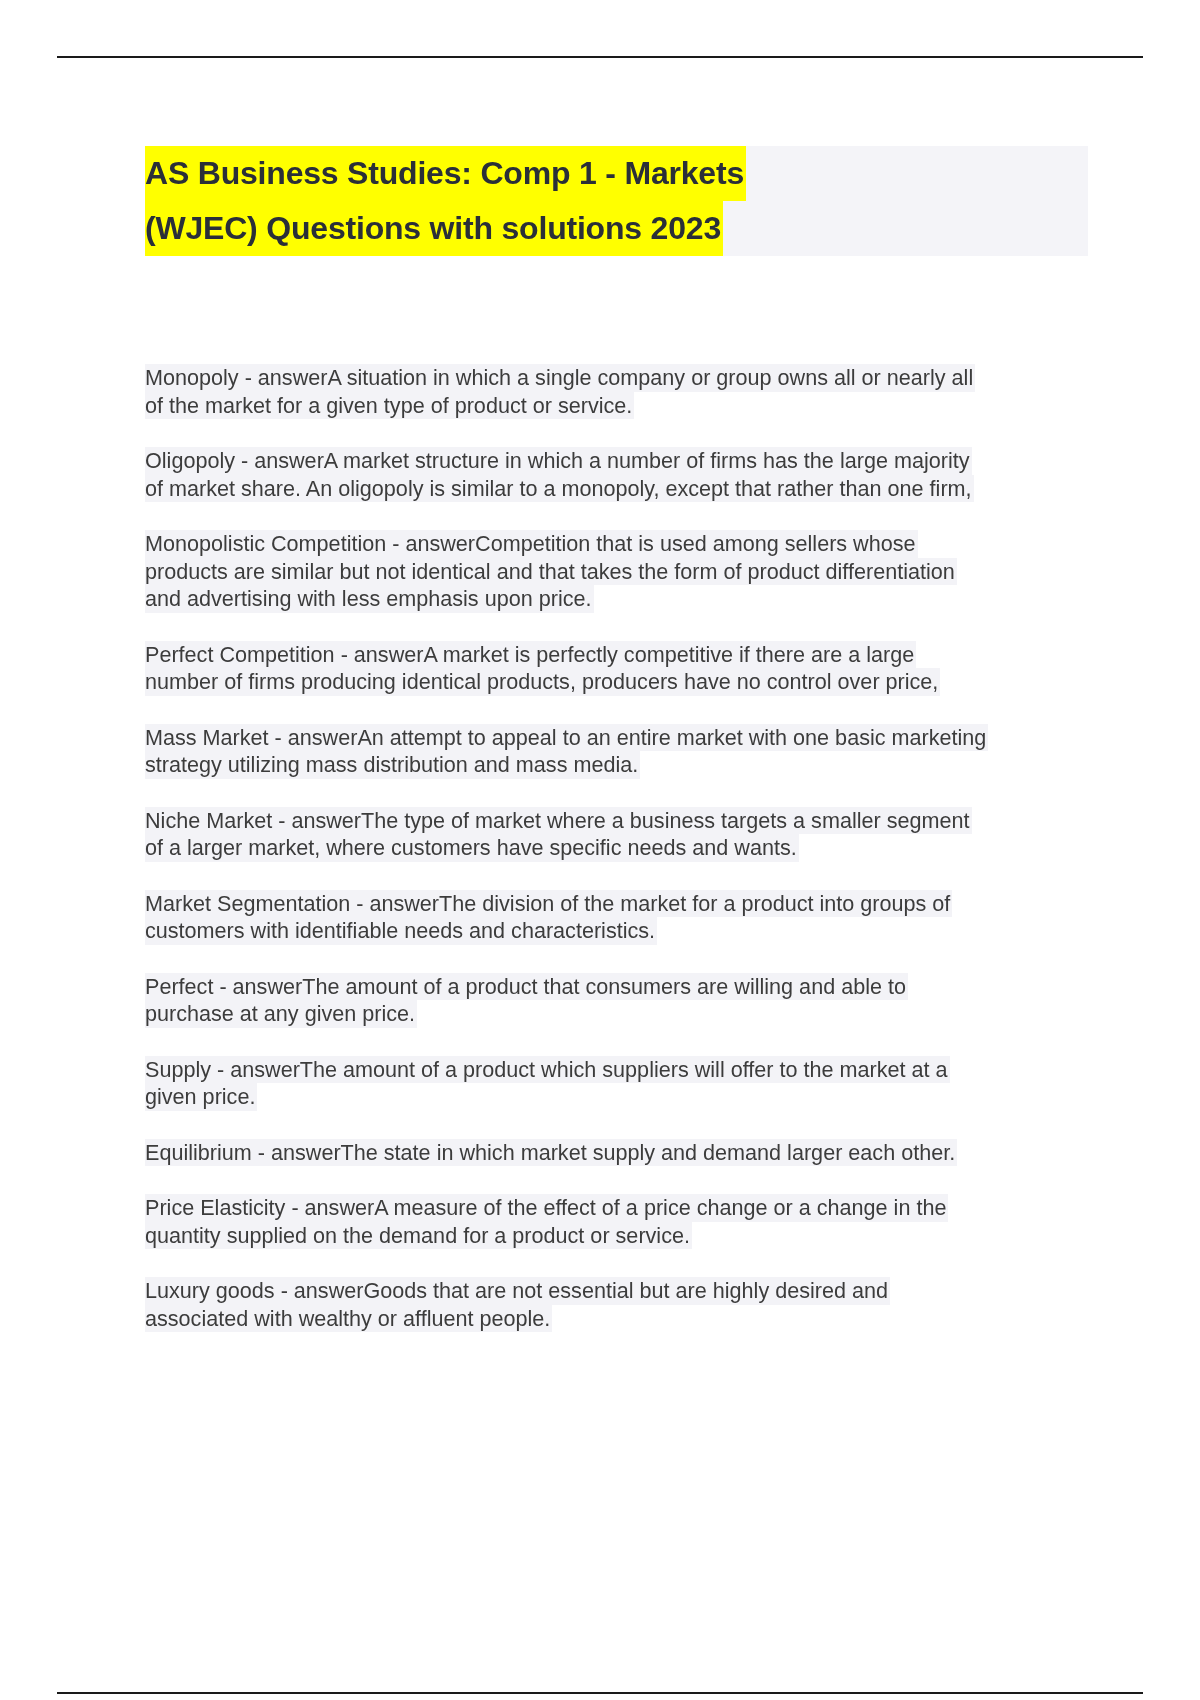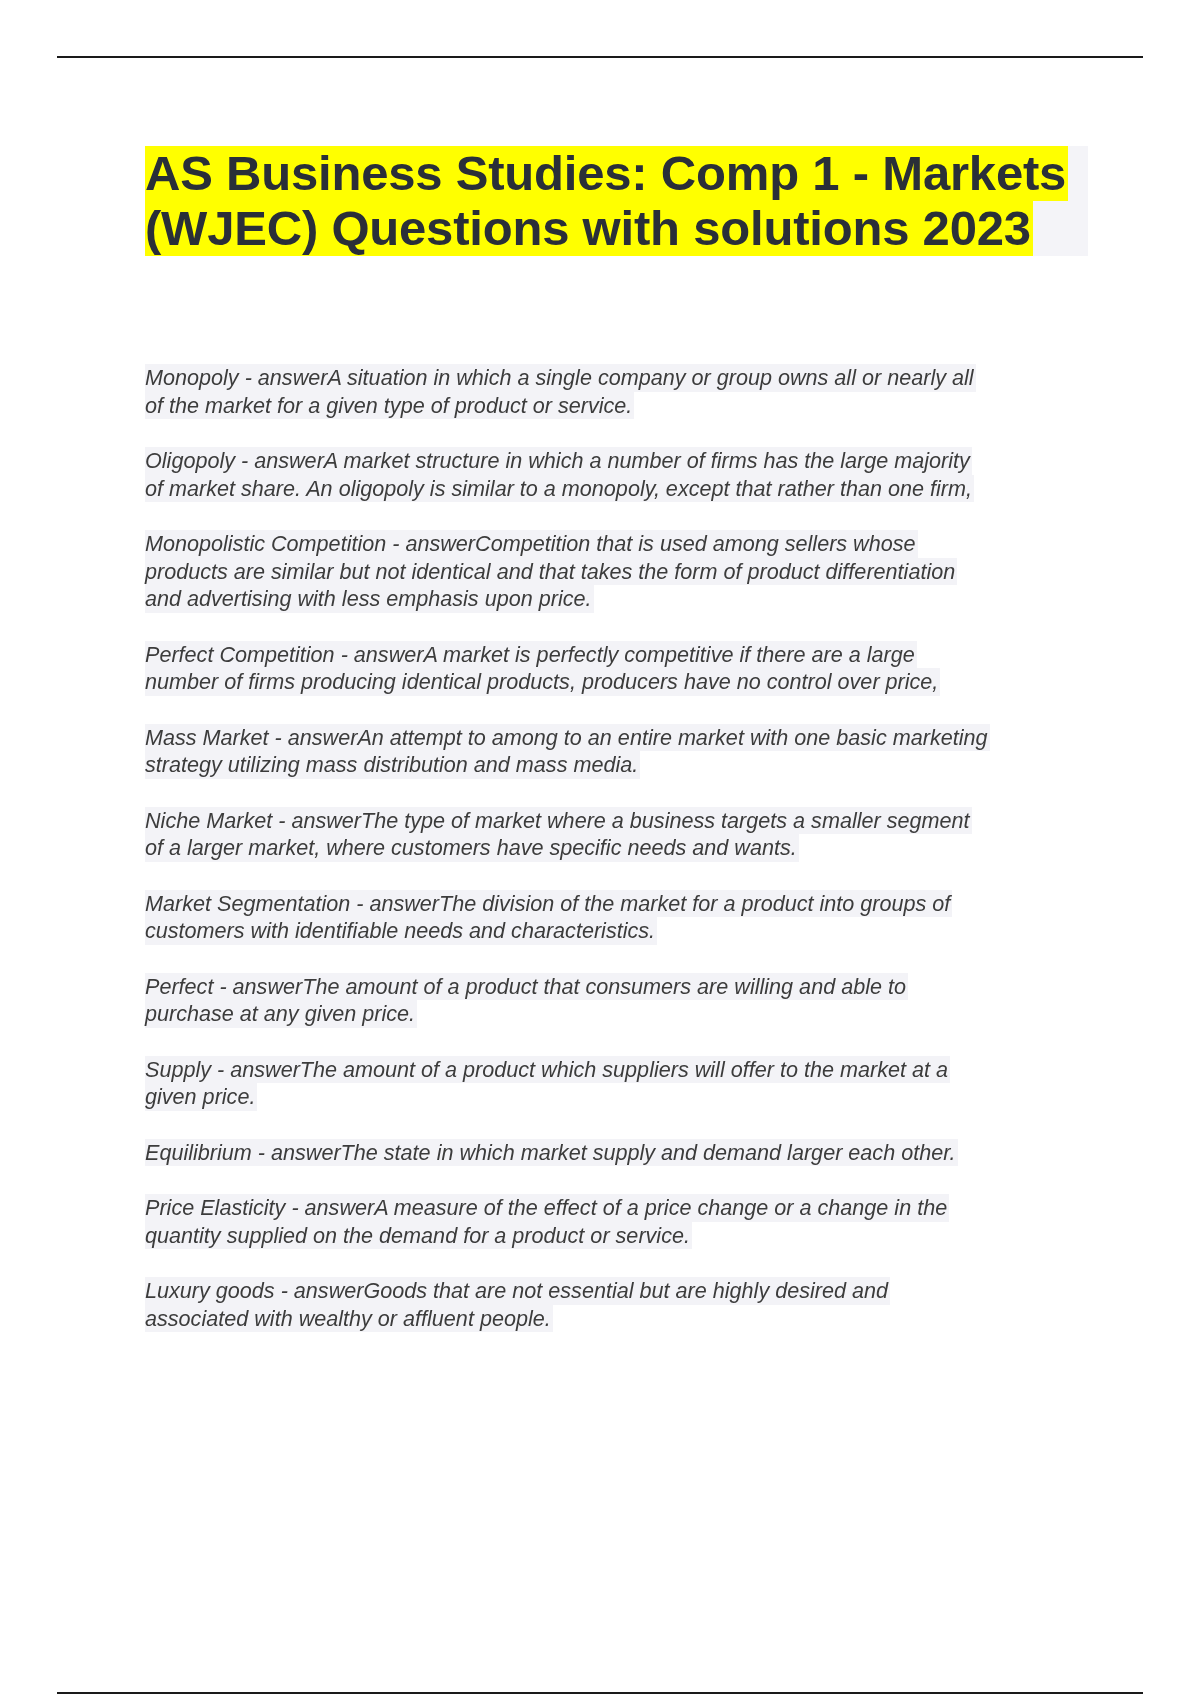--- a/index.html
+++ b/index.html
@@ -35,40 +35,39 @@
     .title-line {
       display: block;
       height: 55px;
       line-height: 55px;
     }
     .title-line span {
       display: inline-block;
       background: #ffff00;
       color: #2a2f38;
       font-weight: bold;
-      font-size: 49px;
+      font-size: 32px;
       letter-spacing: -0.2px;
       line-height: 55px;
       padding-right: 2px;
       white-space: nowrap;
     }
 
     .body {
       position: absolute;
       left: 145px;
       top: 364px;
       width: 950px;
     }
     .entry {
       margin: 0 0 28px 0;
     }
     .line {
       display: block;
       height: 27.5px;
-      font-style: italic;
     }
     .line span {
       display: inline-block;
       background: #f3f3f7;
       color: #3c3c3c;
       font-size: 21.6px;
       line-height: 27.5px;
       white-space: nowrap;
       padding-right: 2px;
     }
@@ -99,21 +98,21 @@
     <div class="entry">
       <div class="line"><span>Monopolistic Competition - answerCompetition that is used among sellers whose</span></div>
       <div class="line"><span>products are similar but not identical and that takes the form of product differentiation</span></div>
       <div class="line"><span>and advertising with less emphasis upon price.</span></div>
     </div>
     <div class="entry">
       <div class="line"><span>Perfect Competition - answerA market is perfectly competitive if there are a large</span></div>
       <div class="line"><span>number of firms producing identical products, producers have no control over price,</span></div>
     </div>
     <div class="entry">
-      <div class="line"><span>Mass Market - answerAn attempt to among to an entire market with one basic marketing</span></div>
+      <div class="line"><span>Mass Market - answerAn attempt to appeal to an entire market with one basic marketing</span></div>
       <div class="line"><span>strategy utilizing mass distribution and mass media.</span></div>
     </div>
     <div class="entry">
       <div class="line"><span>Niche Market - answerThe type of market where a business targets a smaller segment</span></div>
       <div class="line"><span>of a larger market, where customers have specific needs and wants.</span></div>
     </div>
     <div class="entry">
       <div class="line"><span>Market Segmentation - answerThe division of the market for a product into groups of</span></div>
       <div class="line"><span>customers with identifiable needs and characteristics.</span></div>
     </div>

